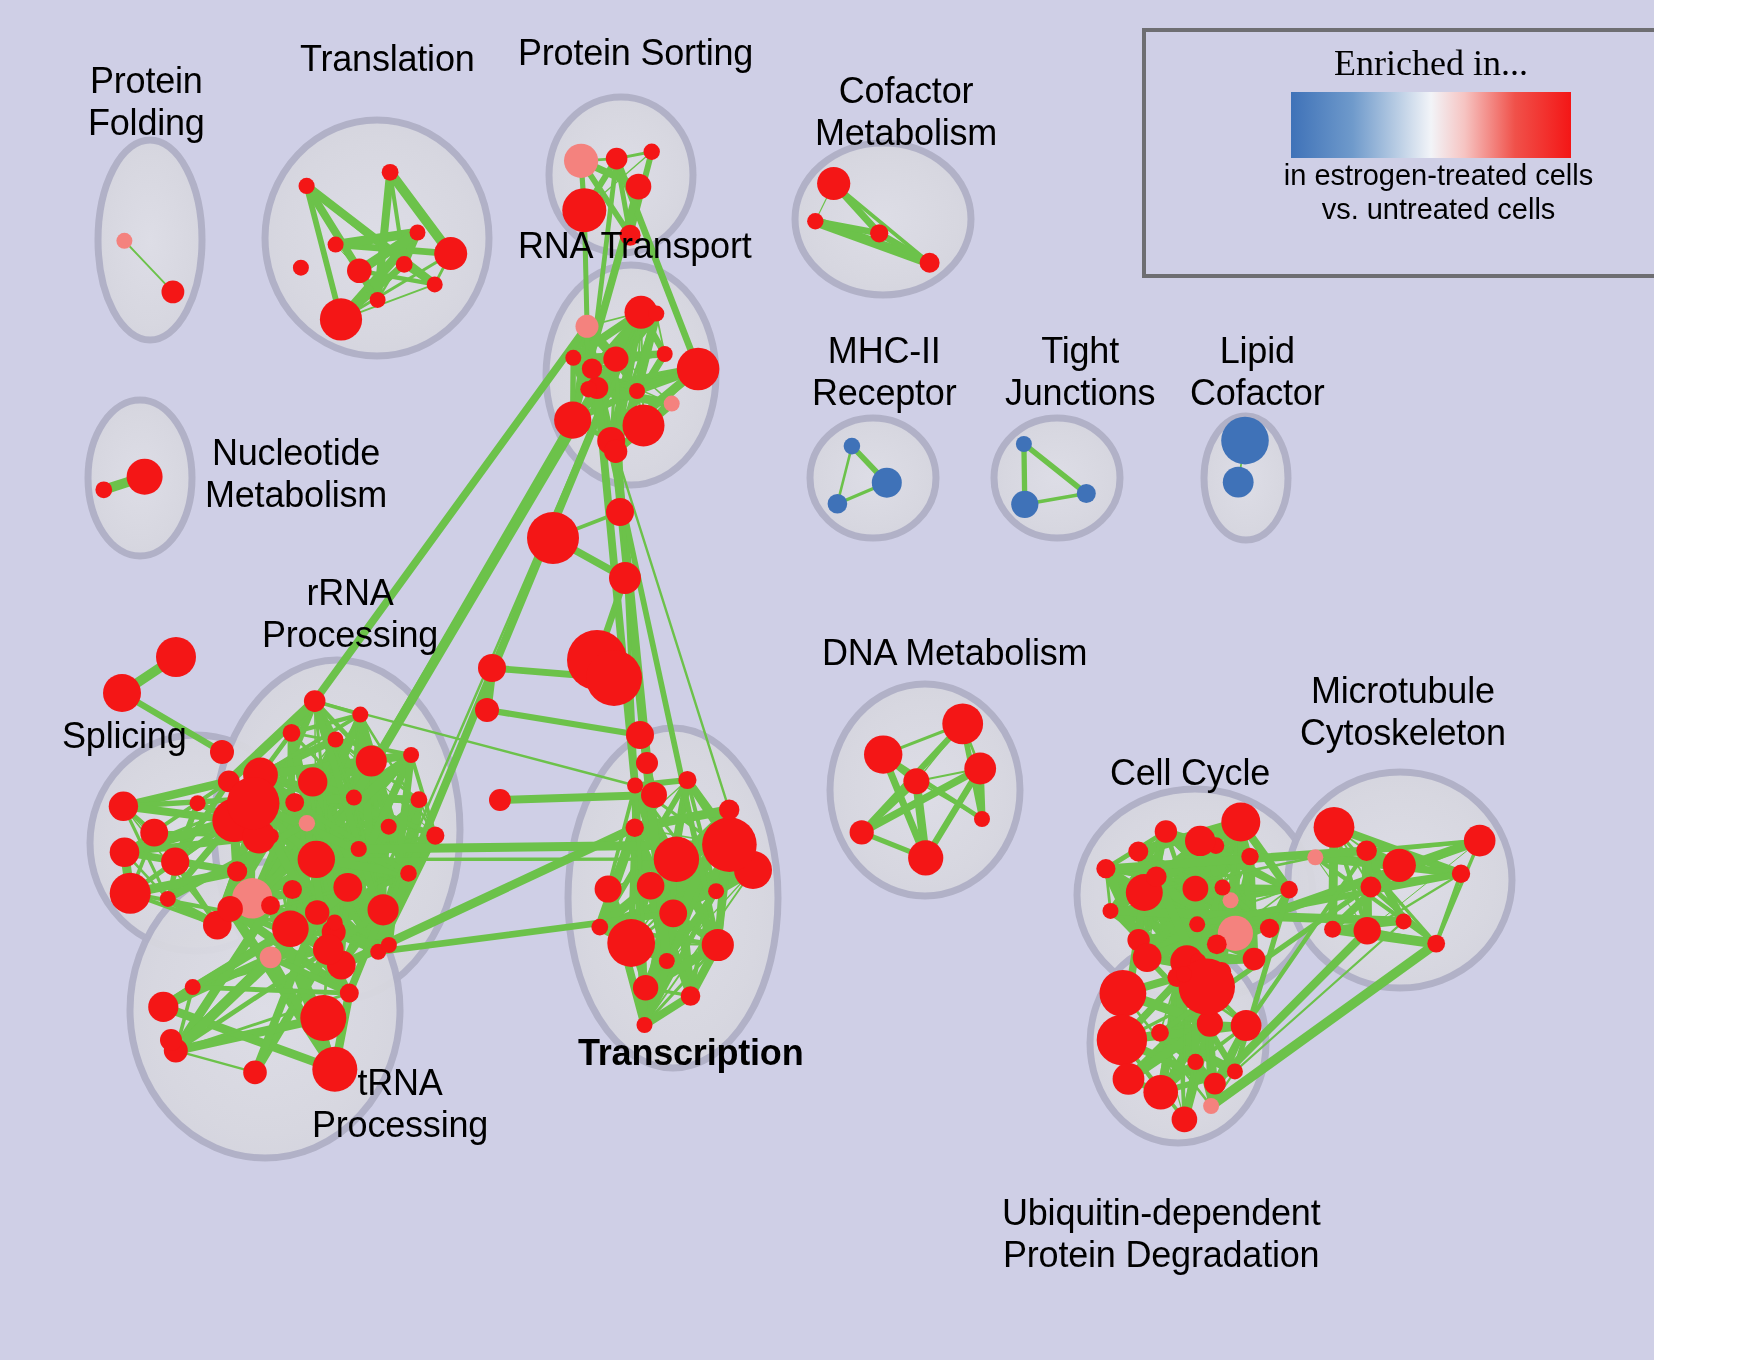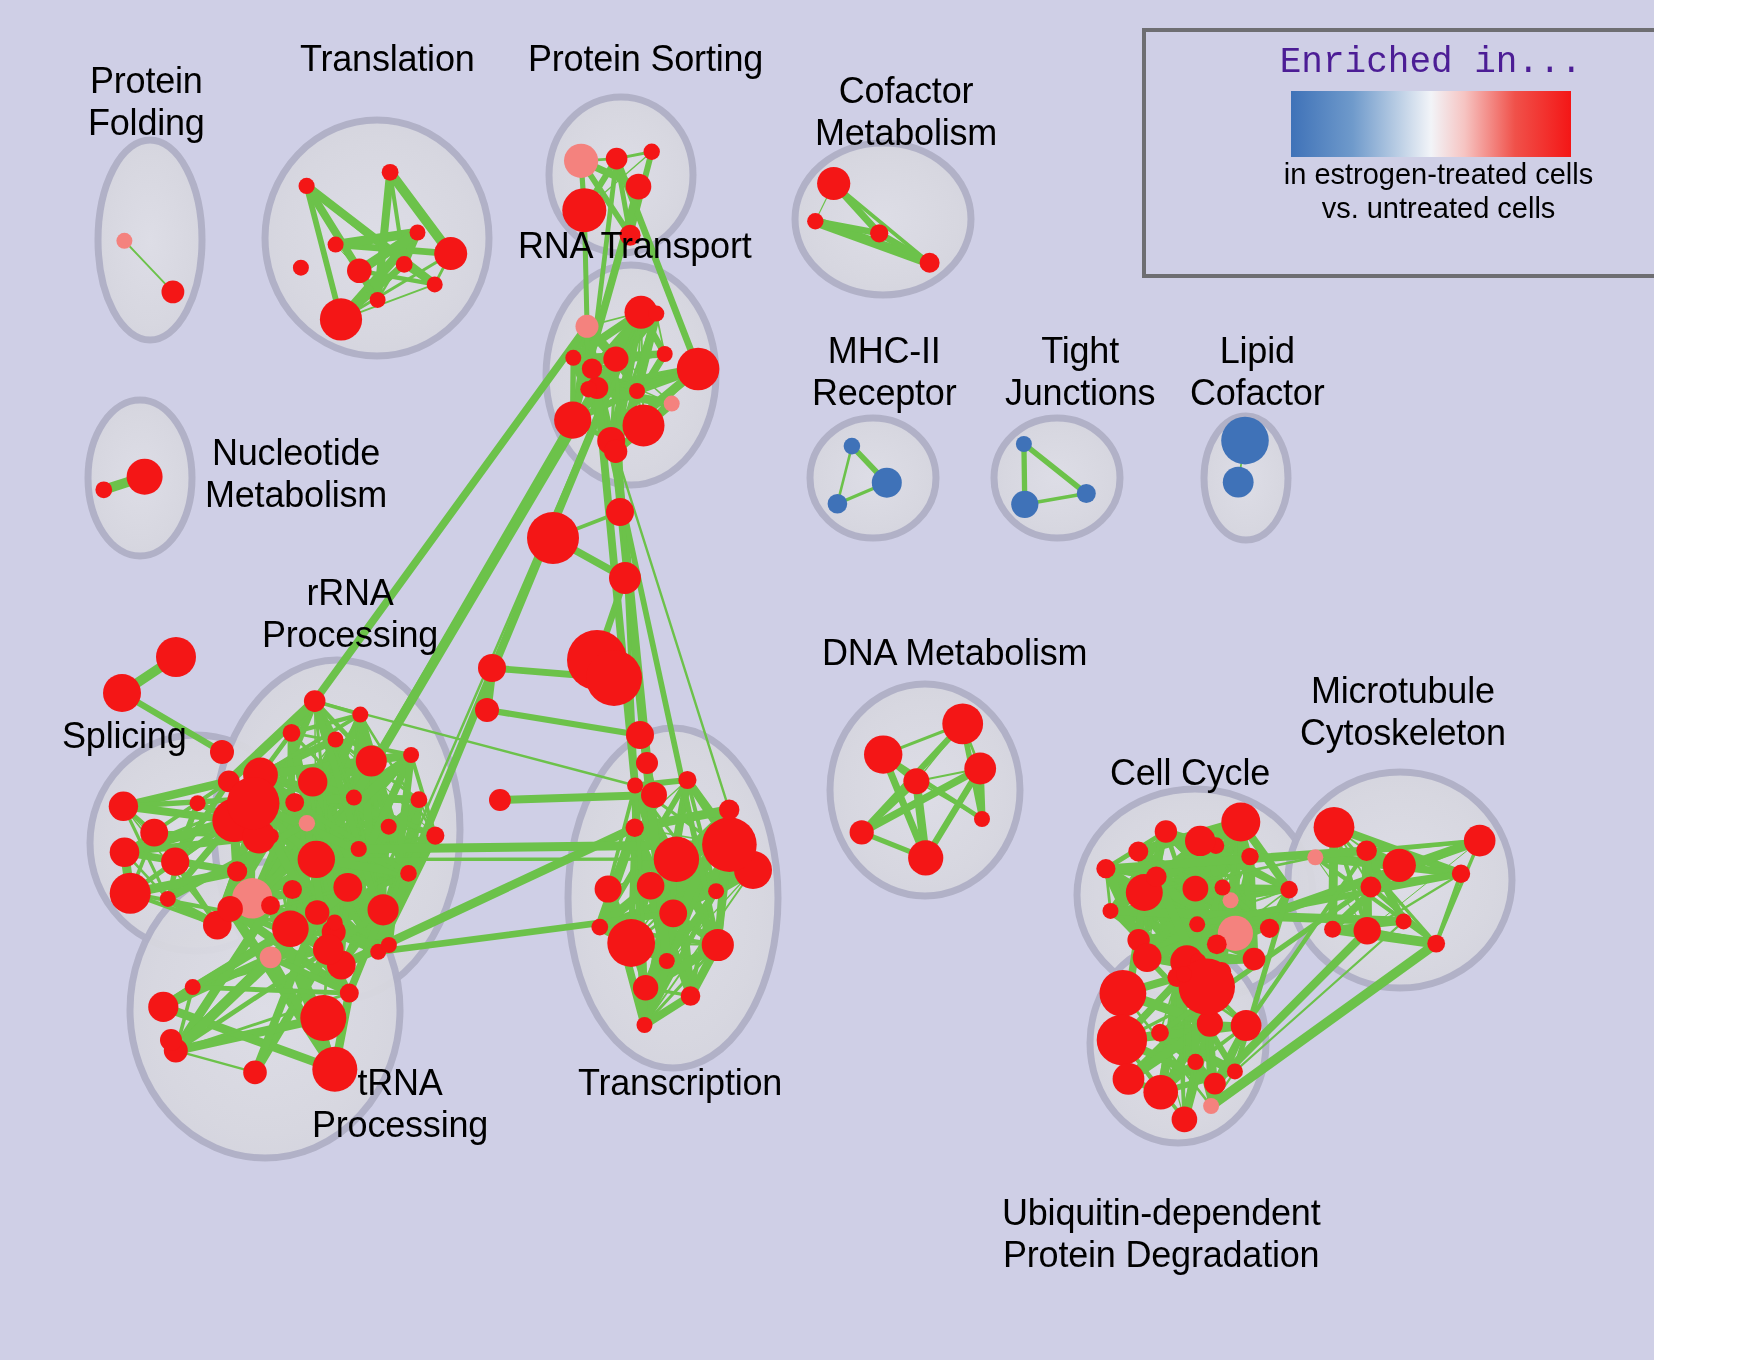--- a/index.html
+++ b/index.html
@@ -27,22 +27,22 @@
     width:578px;height:250px;
     background:#cfcfe6;
     border:4px solid #6e6e72;
     box-sizing:border-box;
     display:flex;
     flex-direction:column;
     align-items:center;
     padding-top:10px;
   }
   #legend-title{
-    font-size:36px;color:#4c1d95;
-    font-family:Liberation Mono, monospace;
+    font-size:36px;color:#000000;
+    font-family:Liberation Serif, serif;
   }
   #legend-bar{
     width:280px;height:66px;margin-top:8px;
     background:linear-gradient(to right,#3f72b8 0%,#6f9acb 22%,#b9cde4 38%,#f2f4f8 50%,#f6c4c2 62%,#f0514a 80%,#f41616 100%);
   }
   .legend-ends{
     width:330px;display:flex;justify-content:space-between;
     margin-top:2px;font-size:35px;color:#000;
   }
   .legend-sub{font-size:29px;color:#000;line-height:34px;text-align:center;margin-left:15px;}
@@ -1033,38 +1033,38 @@
         <circle cx="122.0" cy="693.0" r="19.0" fill="#f41616"></circle>
         <circle cx="222.0" cy="752.0" r="12.0" fill="#f41616"></circle>
         <circle cx="171.0" cy="1040.0" r="11.0" fill="#f41616"></circle>
       </g>
   </svg>
 
   <div id="labels">
       <div class="cluster-label" style="left: 88px; top: 60px;">Protein
 Folding</div>
       <div class="cluster-label" style="left: 300px; top: 38px;">Translation</div>
-      <div class="cluster-label" style="left: 518px; top: 38px; margin-left: 10px;">Protein Sorting</div>
+      <div class="cluster-label" style="left: 518px; top: 32px;">Protein Sorting</div>
       <div class="cluster-label" style="left: 518px; top: 225px;">RNA Transport</div>
       <div class="cluster-label" style="left: 815px; top: 70px;">Cofactor
 Metabolism</div>
       <div class="cluster-label" style="left: 205px; top: 432px;">Nucleotide
 Metabolism</div>
       <div class="cluster-label" style="left: 812px; top: 330px;">MHC-II
 Receptor</div>
       <div class="cluster-label" style="left: 1005px; top: 330px;">Tight
 Junctions</div>
       <div class="cluster-label" style="left: 1190px; top: 330px;">Lipid
 Cofactor</div>
       <div class="cluster-label" style="left: 62px; top: 715px;">Splicing</div>
       <div class="cluster-label" style="left: 262px; top: 572px;">rRNA
 Processing</div>
       <div class="cluster-label" style="left: 312px; top: 1062px;">tRNA
 Processing</div>
-      <div class="cluster-label" style="left: 578px; top: 1062px;">Transcription</div>
+      <div class="cluster-label" style="left: 578px; top: 1032px; font-weight: bold;">Transcription</div>
       <div class="cluster-label" style="left: 822px; top: 632px;">DNA Metabolism</div>
       <div class="cluster-label" style="left: 1110px; top: 752px;">Cell Cycle</div>
       <div class="cluster-label" style="left: 1300px; top: 670px;">Microtubule
 Cytoskeleton</div>
       <div class="cluster-label" style="left: 1002px; top: 1192px;">Ubiquitin-dependent
 Protein Degradation</div>
     </div>
 
   <div id="legend">
     <div id="legend-title">Enriched in...</div>

